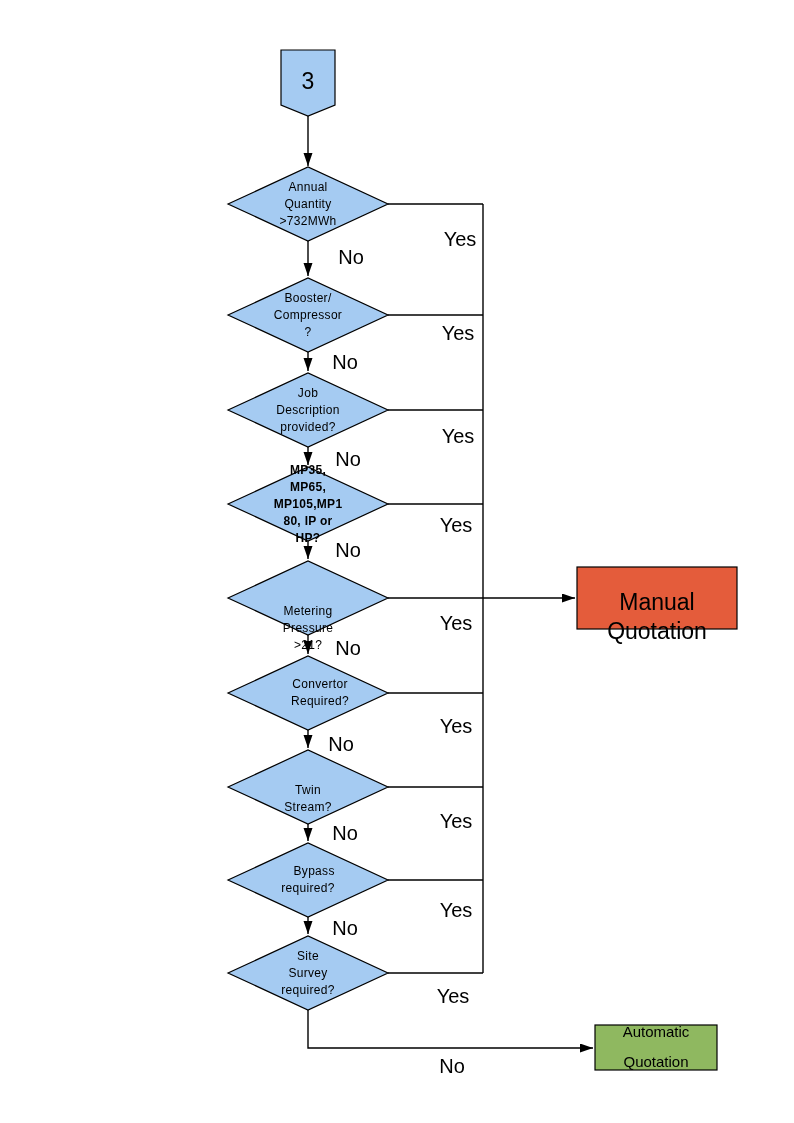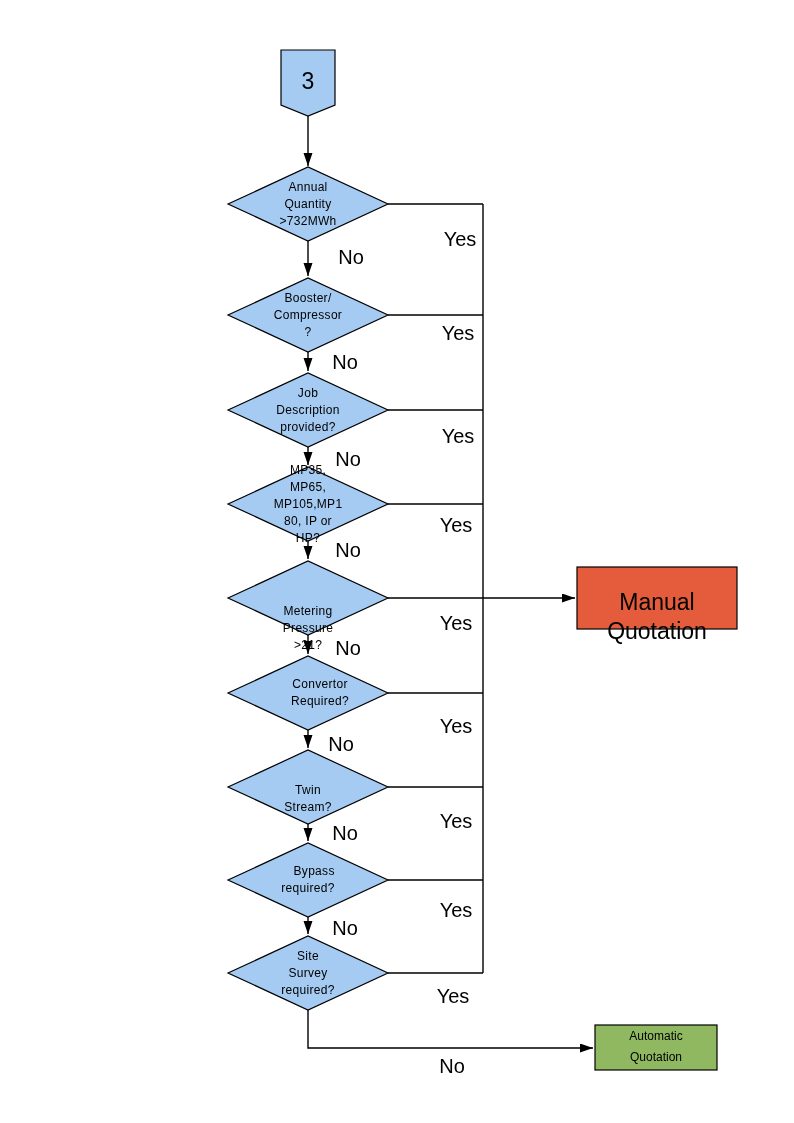--- a/index.html
+++ b/index.html
@@ -23,21 +23,21 @@
     transform: translate(-50%, -50%);
     text-align: center;
     white-space: pre-line;
     color: #000000;
     line-height: 1.05;
   }
   .lbl-node   { font-size: 12px; line-height: 17px; letter-spacing: 0.3px; }
   .lbl-branch { font-size: 20px; }
   .lbl-conn   { font-size: 23px; }
   .lbl-manual { font-size: 23px; line-height: 29px; margin-top: 20px; }
-  .lbl-auto   { font-size: 12px; line-height: 21px; }
+  .lbl-auto   { font-size: 15px; line-height: 30px; }
 </style>
 </head>
 <body>
 
 <div class="page">
 
   <svg class="flow-layer" viewBox="0 0 794 1123" xmlns="http://www.w3.org/2000/svg">
     <defs>
       <marker id="ah" markerUnits="userSpaceOnUse" markerWidth="14" markerHeight="10" refX="13" refY="4.5" orient="auto">
         <path d="M0,0 L13,4.5 L0,9 Z" fill="#000000"></path>
@@ -89,21 +89,21 @@
 
   <div class="lbl lbl-node" style="left:308px; top:204px;">Annual
 Quantity
 &gt;732MWh</div>
   <div class="lbl lbl-node" style="left:308px; top:315px;">Booster/
 Compressor
 ?</div>
   <div class="lbl lbl-node" style="left:308px; top:410px;">Job
 Description
 provided?</div>
-  <div class="lbl lbl-node" style="left:308px; top:504px;">MP35,
+  <div class="lbl lbl-node" style="left:308px; top:504px;font-weight:bold;">MP35,
 MP65,
 MP105,MP1
 80, IP or
 HP?</div>
   <div class="lbl lbl-node" style="left:308px; top:628px;">Metering
 Pressure
 &gt;21?</div>
   <div class="lbl lbl-node" style="left:320px; top:693px;">Convertor
 Required?</div>
   <div class="lbl lbl-node" style="left:308px; top:799px;">Twin

